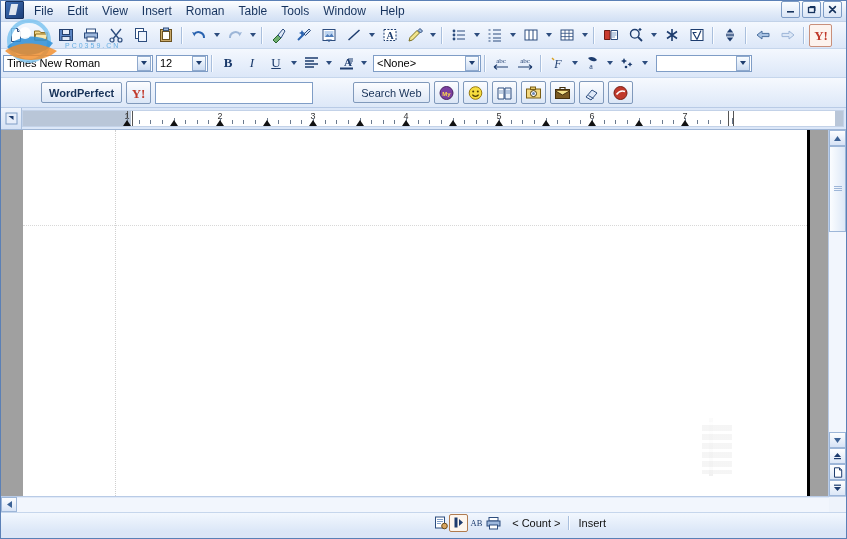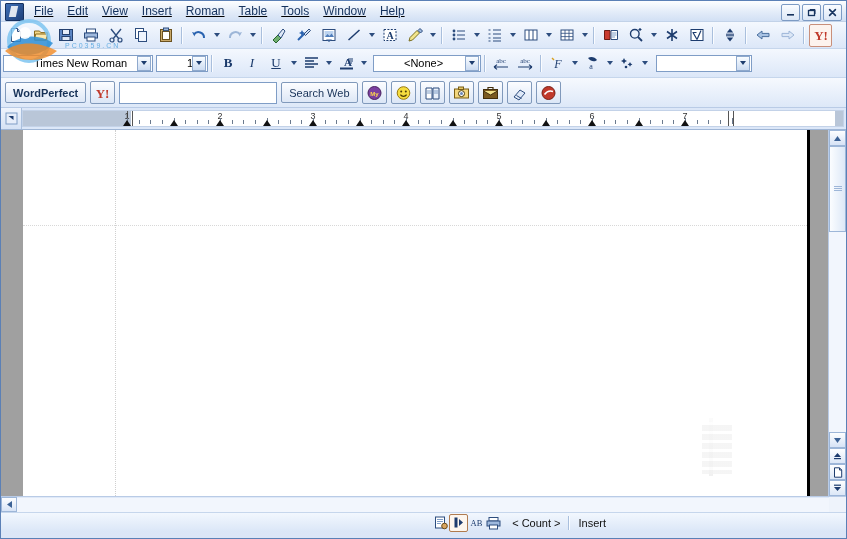--- a/index.html
+++ b/index.html
@@ -8,23 +8,23 @@
     font-family:"Liberation Sans",sans-serif;
     font-size:11px;
     background:#d6e3f5;
     -webkit-font-smoothing:antialiased;
   }
   .app{position:relative;width:847px;height:539px;
     background:linear-gradient(#eef3fb,#dbe6f7);
     border:1px solid #5b80b6;box-sizing:border-box;overflow:hidden;}
 
   
-  .titlebar{position:relative;height:20px;display:flex;align-items:flex-end;
+  .titlebar{position:relative;height:20px;display:flex;align-items:flex-start;
     background:linear-gradient(#fdfeff,#e3ecf9 55%,#d2e0f4);
-    border-bottom:1px solid #c2d2e8;text-decoration:underline;}
+    border-bottom:1px solid #c2d2e8;}
   .app-icon{width:17px;height:16px;margin:0 3px 0 4px;position:relative;flex:none;
     background:linear-gradient(135deg,#3f6fb5,#1c3f7a);border:1px solid #16315f;border-radius:1px;}
   .app-icon:after{content:"";position:absolute;left:4px;top:2px;width:7px;height:11px;
     background:#fff;transform:skewX(-12deg);opacity:.85;}
   .menu{display:flex;align-items:center;height:20px;}
   .menu-item{padding:2px 7px;color:#16335e;font-size:12px;line-height:14px;cursor:default;white-space:nowrap;}
   .titlebar-spacer{flex:1;}
   .winbtns{display:flex;align-items:center;gap:2px;padding-right:4px;}
   .winbtn{width:17px;height:15px;border:1px solid #7d9bc4;border-radius:2px;
     background:linear-gradient(#fbfdff,#dbe6f6);display:flex;align-items:center;
@@ -39,36 +39,36 @@
     display:flex;align-items:center;justify-content:center;flex:none;}
   .tbtn svg{display:block;}
   .arrow{width:11px;height:21px;display:flex;align-items:center;justify-content:center;flex:none;}
   .arrow:after{content:"";border-left:3px solid transparent;border-right:3px solid transparent;
     border-top:4px solid #2d4d7e;}
   .sep{width:1px;height:17px;margin:0 3px;background:#a9bfdd;border-right:1px solid #fafcff;flex:none;}
 
   
   .combo{height:17px;border:1px solid #7f9dc6;background:#fff;display:flex;align-items:center;
     font-size:11px;color:#000;padding-left:3px;box-sizing:border-box;flex:none;}
-  .combo .cv{flex:1;overflow:hidden;white-space:nowrap;margin-left:27px;}
+  .combo .cv{flex:1;overflow:hidden;white-space:nowrap;}
   .combo .cbtn{width:14px;height:15px;margin:0 1px 0 0;border:1px solid #8fa9cd;
     background:linear-gradient(#f9fcff,#ccdcf2);display:flex;align-items:center;
     justify-content:center;flex:none;box-sizing:border-box;}
   .combo .cbtn:after{content:"";border-left:3px solid transparent;border-right:3px solid transparent;
     border-top:4px solid #1d3c6e;}
   .fmtbtn{width:20px;height:20px;margin:0 1px;display:flex;align-items:center;justify-content:center;
     border:1px solid transparent;border-radius:2px;font-size:13px;color:#1b3a6b;flex:none;}
 
   
   .ybar{display:flex;align-items:center;height:29px;padding:0 4px;gap:4px;
     background:linear-gradient(#f6f9fe,#dde8f8);border-bottom:1px solid #b9cbe6;}
   .ybtn{height:19px;border:1px solid #8099bb;border-radius:2px;
     background:linear-gradient(#fcfdff,#dde7f6);display:flex;align-items:center;
     justify-content:center;padding:0 7px;font-size:11px;font-weight:bold;color:#173258;
-    white-space:nowrap;flex:none;}
+    white-space:nowrap;flex:none;margin-left:36px;}
   .yicon{width:23px;height:21px;border:1px solid #8099bb;border-radius:2px;
     background:linear-gradient(#fcfdff,#dbe6f6);display:flex;align-items:center;
     justify-content:center;flex:none;}
   .ysearch{width:152px;height:18px;border:1px solid #7f9dc6;background:#fff;flex:none;}
   .yflex{flex:1;}
 
   
   .rulerrow{display:flex;align-items:stretch;height:21px;background:#dce7f8;
     border-bottom:1px solid #9fb6d6;}
   .rulercorner{width:20px;display:flex;align-items:center;justify-content:center;

